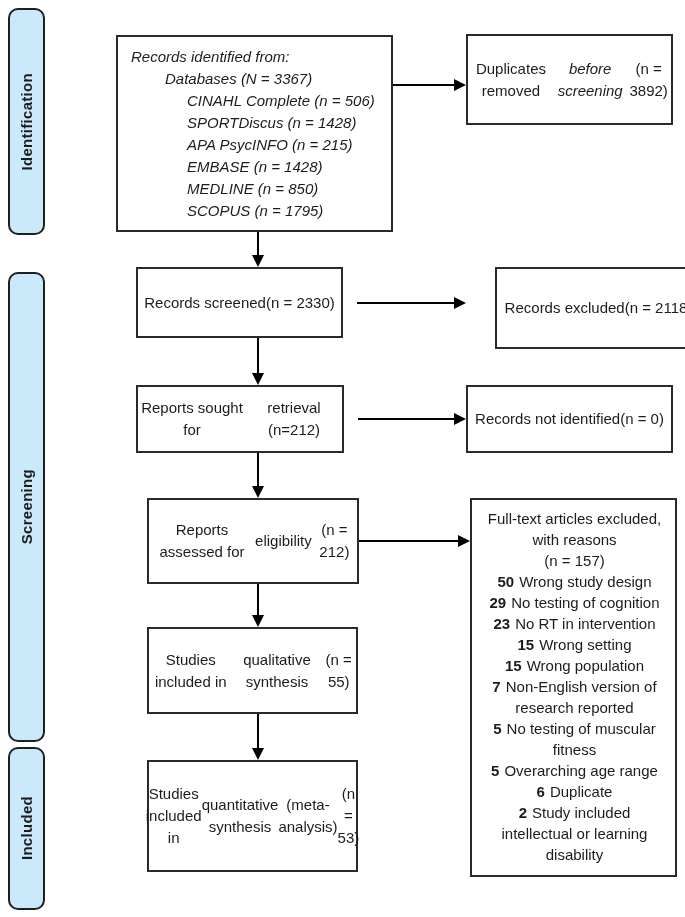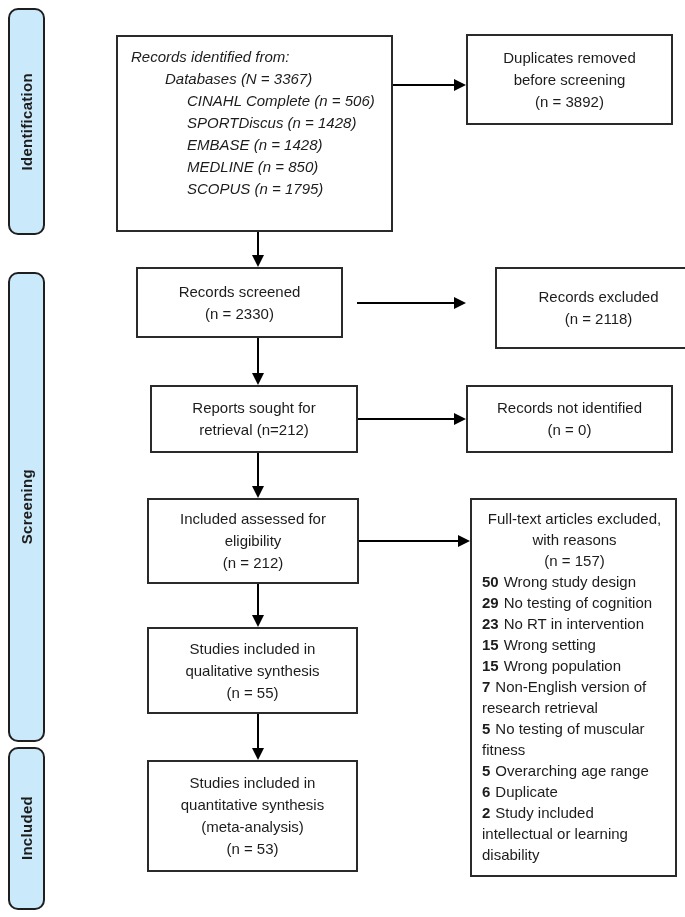--- a/index.html
+++ b/index.html
@@ -29,32 +29,32 @@
   }
   .box{
     position:absolute;
     background:#ffffff;
     border:2px solid #2a2a2a;
     box-sizing:border-box;
     font-size:15px;
     line-height:22px;
   }
   .box.center{
-    display:flex;flex-direction:column;
+    display:flex;flex-direction:row;
     align-items:center;justify-content:center;
     text-align:center;
   }
   .box.leftlist{padding:9px 6px 6px 13px;}
   .l{white-space:nowrap;}
   .ind1{padding-left:34px;}
   .ind2{padding-left:56px;}
-  .it{}
+  .it{font-style:italic;}
   .fulltext{padding:8px 8px 8px 10px;line-height:21px;}
   .fulltext .c{text-align:center;}
-  .reason{text-align:left;}
+  .reason{text-align:center;}
   .reason b{margin-right:5px;}
   #arrows{position:absolute;left:0;top:0;pointer-events:none;}
   #arrows line{stroke:#000000;stroke-width:2;}
   #arrows polygon{fill:#000000;}
 </style>
 </head>
 <body>
 
 <div id="canvas">
 
@@ -66,65 +66,66 @@
   </div>
   <div class="stage" style="top:747px;height:163px;">
     <span class="vtext">Included</span>
   </div>
 
   <div class="box leftlist" style="left:116px;top:35px;width:277px;height:197px;font-style:italic;">
     <div class="l">Records identified from:</div>
     <div class="l ind1">Databases (N = 3367)</div>
     <div class="l ind2">CINAHL Complete (n = 506)</div>
     <div class="l ind2">SPORTDiscus (n = 1428)</div>
+    <div class="l ind2">APA PsycINFO (n = 215)</div>
     <div class="l ind2">EMBASE (n = 1428)</div>
     <div class="l ind2">MEDLINE (n = 850)</div>
     <div class="l ind2">SCOPUS (n = 1795)</div>
   </div>
 
   <div class="box center" style="left:466px;top:34px;width:207px;height:91px;">
     <div>Duplicates removed</div>
     <div class="it">before screening</div>
     <div>(n = 3892)</div>
   </div>
 
   <div class="box center" style="left:136px;top:267px;width:207px;height:71px;">
     <div>Records screened</div>
     <div>(n = 2330)</div>
   </div>
   <div class="box center" style="left:463px;top:267px;width:207px;height:82px;margin-left:32px;">
     <div>Records excluded</div>
     <div>(n = 2118)</div>
   </div>
 
-  <div class="box center" style="left:150px;top:385px;width:208px;height:68px;">
+  <div class="box center" style="left:136px;top:385px;width:208px;height:68px;">
     <div>Reports sought for</div>
     <div>retrieval (n=212)</div>
   </div>
   <div class="box center" style="left:466px;top:385px;width:207px;height:68px;">
     <div>Records not identified</div>
     <div>(n = 0)</div>
   </div>
 
   <div class="box center" style="left:147px;top:498px;width:212px;height:86px;">
-    <div>Included assessed for</div>
+    <div>Reports assessed for</div>
     <div>eligibility</div>
     <div>(n = 212)</div>
   </div>
 
   <div class="box fulltext" style="left:470px;top:498px;width:207px;height:379px;">
     <div class="c">Full-text articles excluded,</div>
     <div class="c">with reasons</div>
     <div class="c">(n = 157)</div>
     <div class="reason"><b>50</b><span>Wrong study design</span></div>
     <div class="reason"><b>29</b><span>No testing of cognition</span></div>
     <div class="reason"><b>23</b><span>No RT in intervention</span></div>
     <div class="reason"><b>15</b><span>Wrong setting</span></div>
     <div class="reason"><b>15</b><span>Wrong population</span></div>
-    <div class="reason"><b>7</b><span>Non-English version of research retrieval</span></div>
+    <div class="reason"><b>7</b><span>Non-English version of research reported</span></div>
     <div class="reason"><b>5</b><span>No testing of muscular fitness</span></div>
     <div class="reason"><b>5</b><span>Overarching age range</span></div>
     <div class="reason"><b>6</b><span>Duplicate</span></div>
     <div class="reason"><b>2</b><span>Study included intellectual or learning disability</span></div>
   </div>
 
   <div class="box center" style="left:147px;top:627px;width:211px;height:87px;">
     <div>Studies included in</div>
     <div>qualitative synthesis</div>
     <div>(n = 55)</div>

